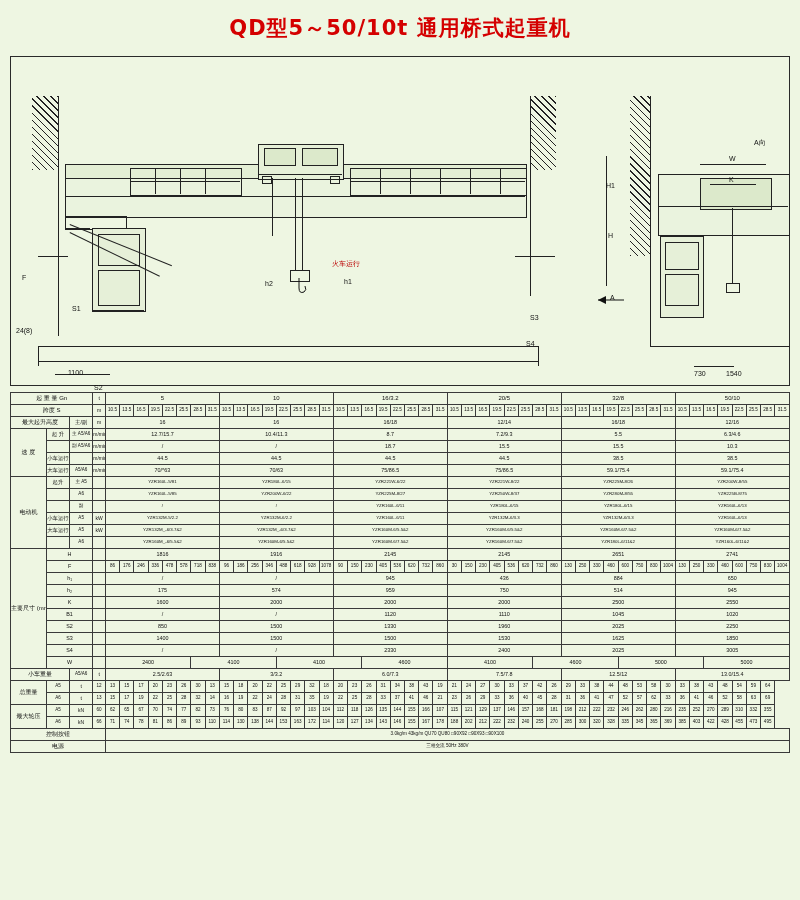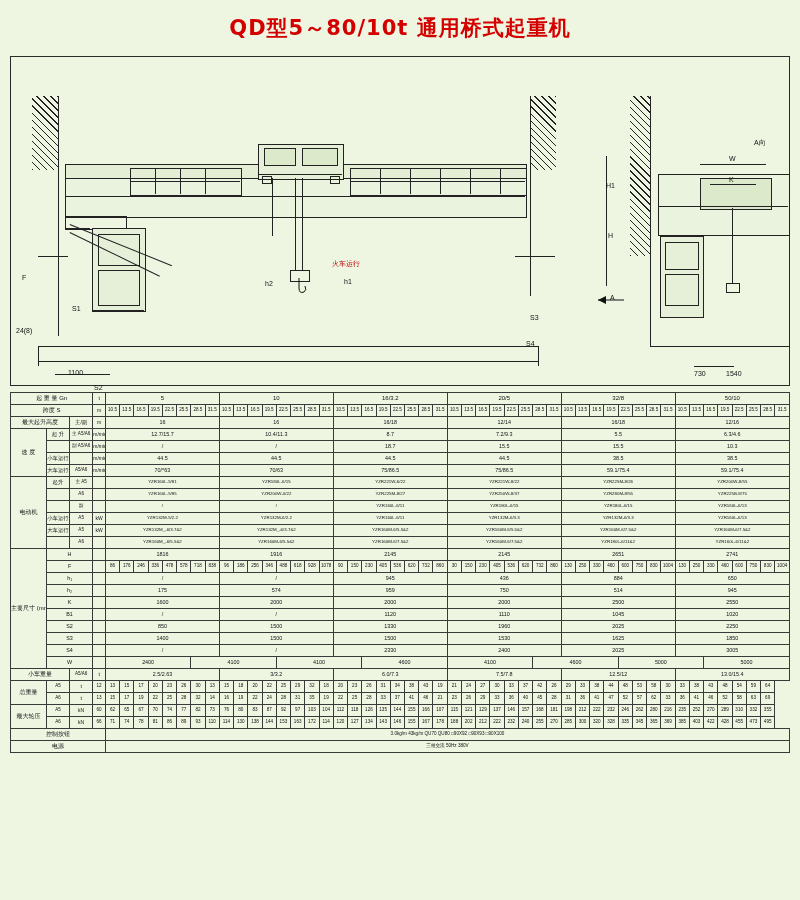--- a/index.html
+++ b/index.html
@@ -59,21 +59,21 @@
   td.big{font-size:6px;}
   td.tiny{font-size:4.6px;}
   .mini{font-size:4.4px;}
   .unit{font-size:5px;}
 </style>
 </head>
 <body>
 
 <div class="page">
 
-  <div class="title">QD型5～80/10t 通用桥式起重机</div>
+  <div class="title">QD型5～50/10t 通用桥式起重机</div>
 
   <div class="drawing">
     <div class="dframe"></div>
 
     <div class="hatch" style="left:22px;top:40px;width:26px;height:74px;"></div>
     <div class="ln vl" style="left:48px;top:40px;height:240px;"></div>
     <div class="hatch" style="left:22px;top:114px;width:26px;height:0;"></div>
 
     <div class="hatch" style="left:520px;top:40px;width:26px;height:74px;"></div>
     <div class="ln vl" style="left:520px;top:40px;height:200px;"></div>

